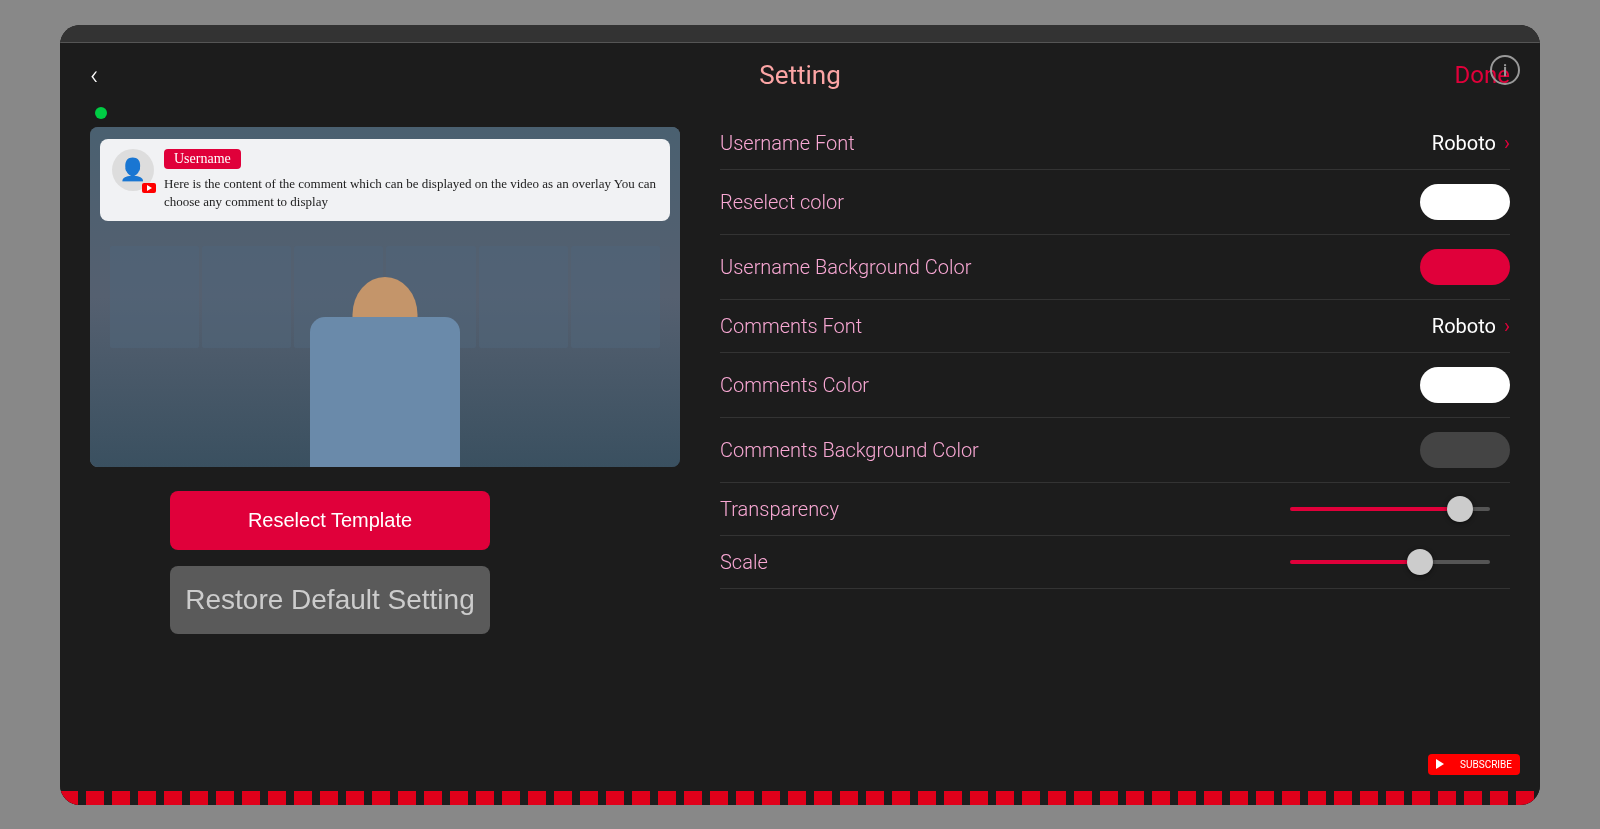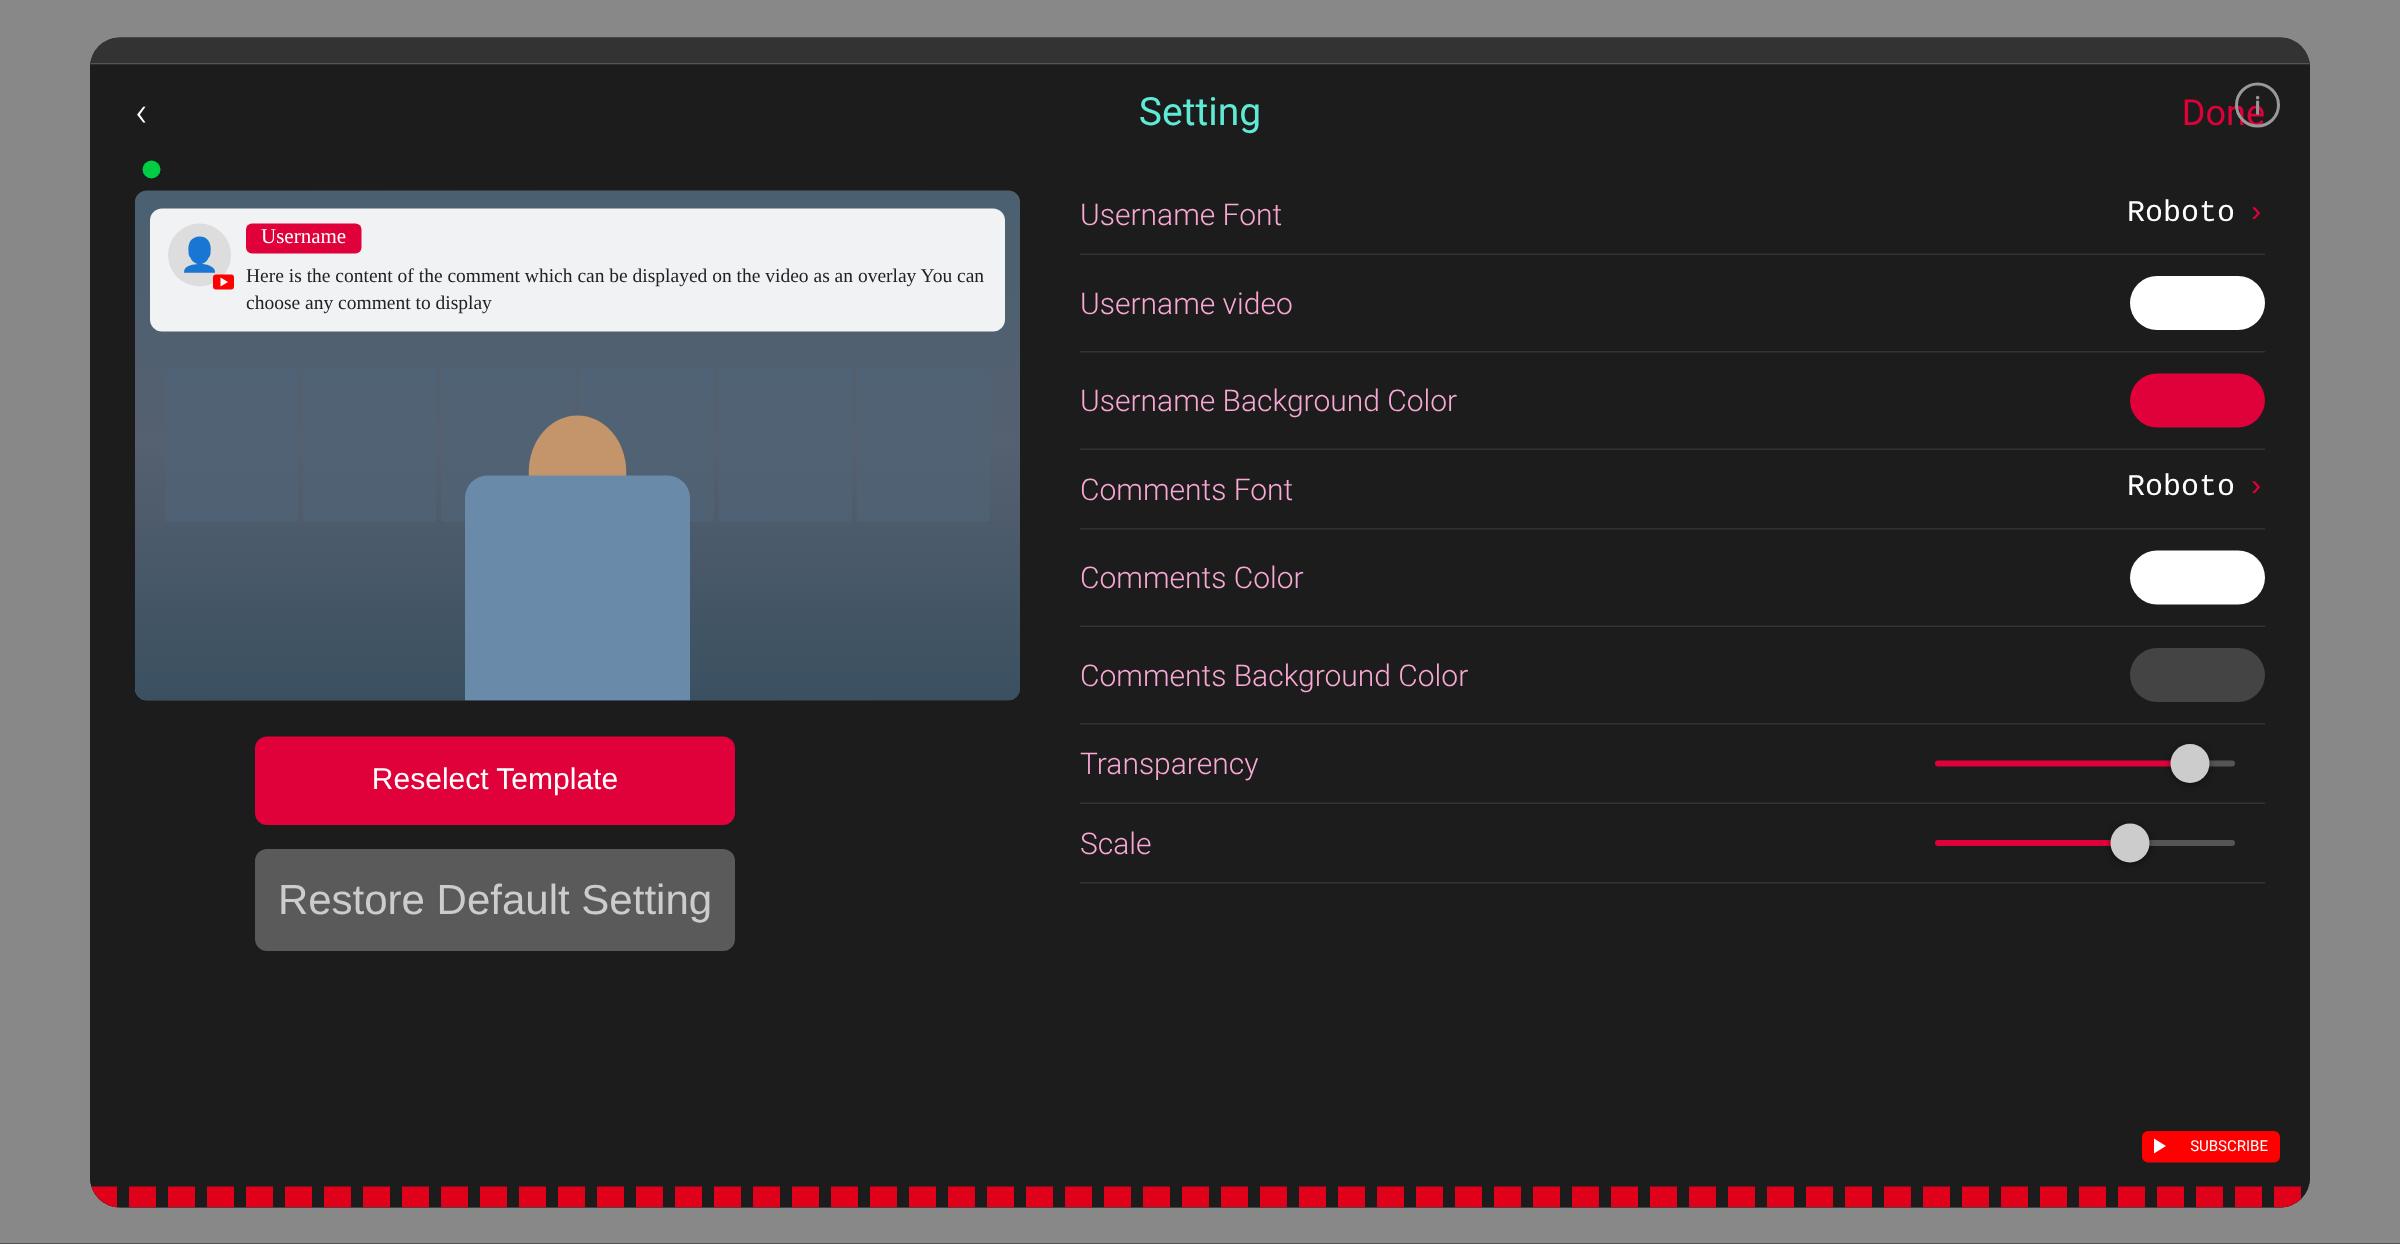--- a/index.html
+++ b/index.html
@@ -85,21 +85,21 @@
 
     .back-btn {
       color: white;
       font-size: 28px;
       cursor: pointer;
       font-weight: 300;
       line-height: 1;
     }
 
     .header-title {
-      color: #5eead4;
+      color: #fca5a5;
       font-size: 26px;
       font-weight: 400;
       position: absolute;
       left: 50%;
       transform: translateX(-50%);
     }
 
     .done-btn {
       color: #e0003a;
       font-size: 24px;
@@ -282,21 +282,20 @@
     .setting-label {
       color: #f9a8d4;
       font-size: 20px;
       font-weight: 300;
     }
 
     .setting-value-row {
       display: flex;
       align-items: flex-end;
       gap: 8px;
-      font-family: Liberation Mono, monospace;
     }
 
     .font-value {
       color: white;
       font-size: 20px;
     }
 
     .chevron-right {
       color: #e0003a;
       font-size: 20px;
@@ -455,21 +454,21 @@
 
         <div class="setting-row">
           <span class="setting-label">Username Font</span>
           <div class="setting-value-row">
             <span class="font-value">Roboto</span>
             <span class="chevron-right">›</span>
           </div>
         </div>
 
         <div class="setting-row">
-          <span class="setting-label">Username video</span>
+          <span class="setting-label">Reselect color</span>
           <div class="color-swatch color-white"></div>
         </div>
 
         <div class="setting-row">
           <span class="setting-label">Username Background Color</span>
           <div class="color-swatch color-red"></div>
         </div>
 
         <div class="setting-row">
           <span class="setting-label">Comments Font</span>

